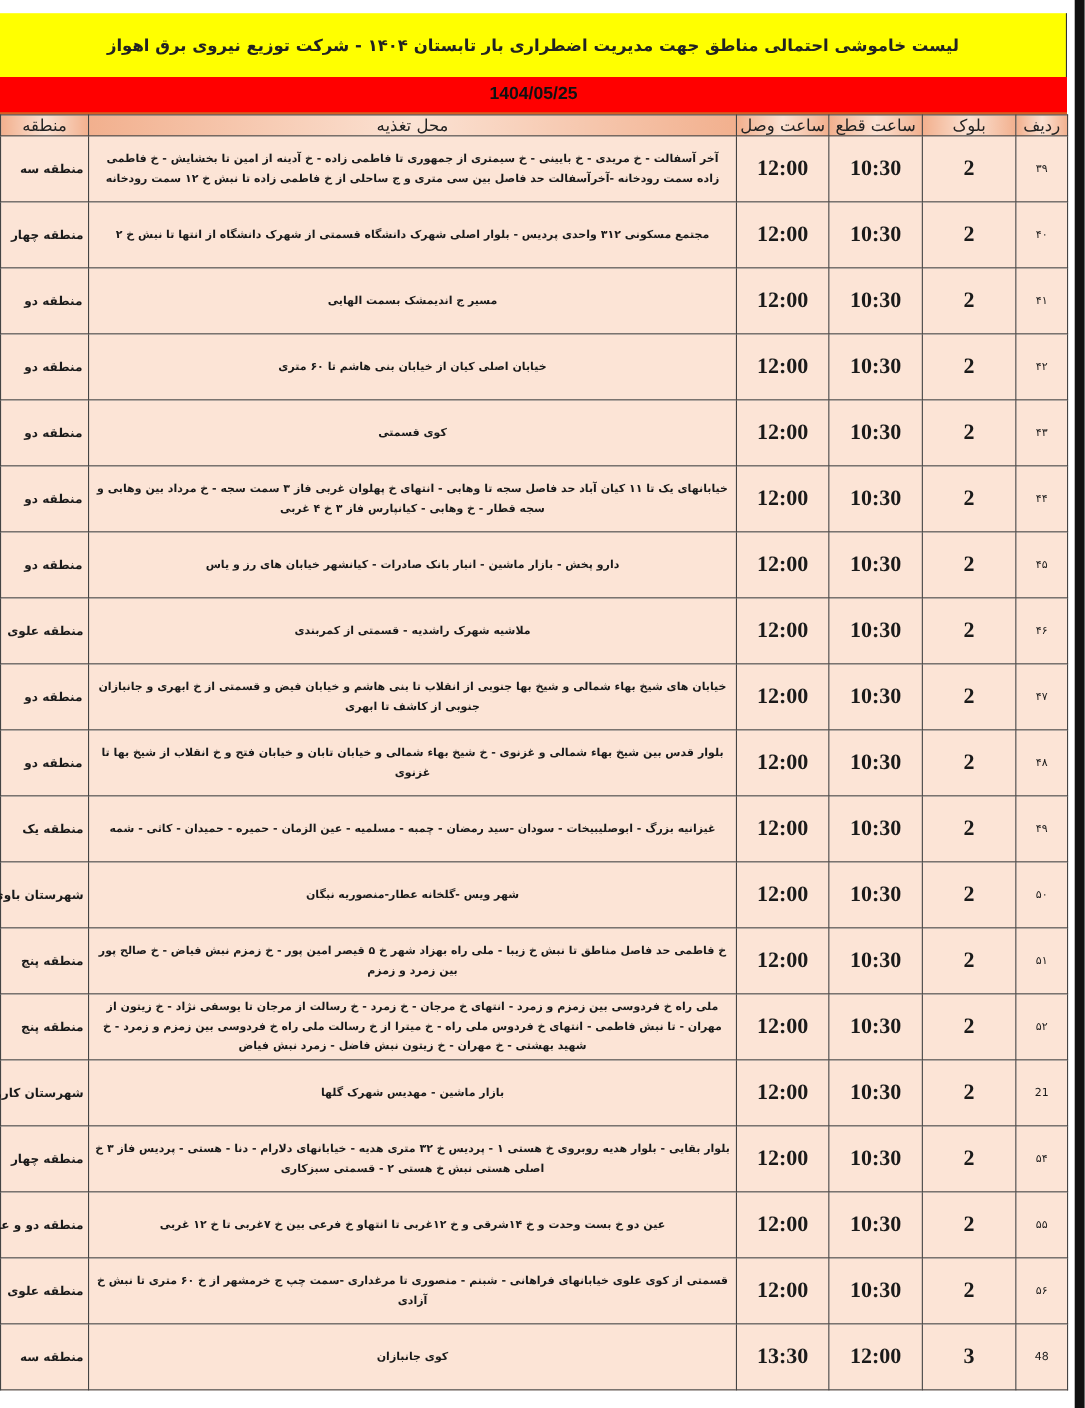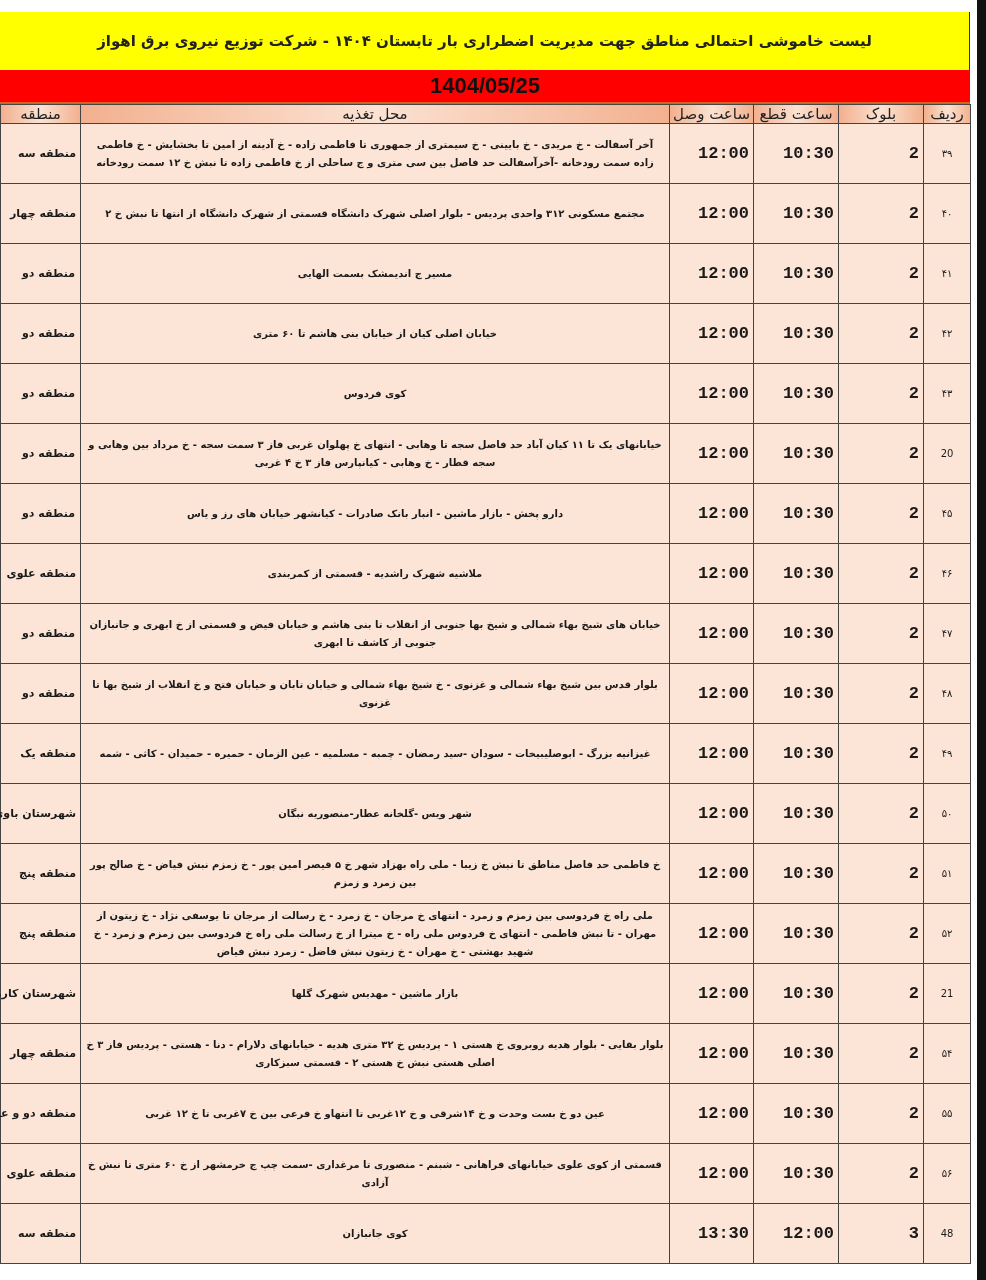--- a/index.html
+++ b/index.html
@@ -8,35 +8,35 @@
       font-family: "DejaVu Sans", sans-serif;
     }
     .page { position: absolute; left: 0; top: 12px; width: 970px; }
     .title-band {
       height: 58px; background: #ffff00; display: flex; align-items: center; justify-content: center;
       border-right: 1px solid #333;
       font-size: 15px; font-weight: bold; color: #222; direction: rtl;
     }
     .date-band {
       height: 32px; background: #ff0000; display: flex; align-items: center; justify-content: center;
-      font-family: "Liberation Sans", sans-serif; font-size: 22px; font-weight: bold; color: #111;
+      font-family: "Liberation Sans", sans-serif; font-size: 16px; font-weight: bold; color: #111;
       border-bottom: 2px solid #d86020;
     }
     table { border-collapse: collapse; width: 970px; table-layout: fixed; direction: rtl; }
     th {
       height: 18px; font-size: 15px; font-weight: normal; color: #222;
       background: linear-gradient(to right, #f2b08e, #fbe2d3 50%, #f2b08e);
       border: 1px solid #444; padding: 0;
     }
     td {
       height: 59px; background: #fce4d6; border: 1px solid #444; text-align: center; vertical-align: middle;
       padding: 0 4px; color: #1a1a1a;
     }
     td.feed { font-size: 10px; font-weight: bold; line-height: 18px; }
-    td.time, td.block { font-family: Liberation Mono, monospace; font-size: 17px; font-weight: bold; text-align: right; }
+    td.time, td.block { font-family: Liberation Serif, serif; font-size: 20px; font-weight: bold; }
     td.rownum { font-size: 10px; }
     td.region { font-size: 11px; font-weight: bold; white-space: nowrap; padding-left: 20px; }
     .dark-strip { position: absolute; right: 0; top: 0; width: 9px; height: 1280px; background: #111; }
   </style>
 </head>
 <body>
 
 <div class="page">
   <div class="title-band">لیست خاموشی احتمالی مناطق جهت مدیریت اضطراری بار تابستان ۱۴۰۴ - شرکت توزیع نیروی برق اهواز</div>
   <div class="date-band">1404/05/25</div>
@@ -90,25 +90,25 @@
           <td class="time">10:30</td>
           <td class="time">12:00</td>
           <td class="feed">خیابان اصلی کیان از خیابان بنی هاشم تا ۶۰ متری</td>
           <td class="region">منطقه دو</td>
         </tr>
         <tr>
           <td class="rownum">۴۳</td>
           <td class="block">2</td>
           <td class="time">10:30</td>
           <td class="time">12:00</td>
-          <td class="feed">کوی فردوس</td>
-          <td class="region">منطقه دو</td>
-        </tr>
-        <tr>
-          <td class="rownum">20</td>
+          <td class="feed">کوی قسمتی</td>
+          <td class="region">منطقه دو</td>
+        </tr>
+        <tr>
+          <td class="rownum">۴۴</td>
           <td class="block">2</td>
           <td class="time">10:30</td>
           <td class="time">12:00</td>
           <td class="feed">خیابانهای یک تا ۱۱ کیان آباد حد فاصل سجه تا وهابی - انتهای خ پهلوان غربی فاز ۳ سمت سجه - خ مرداد بین وهابی و سجه قطار - خ وهابی - کیانپارس فاز ۳ خ ۴ غربی</td>
           <td class="region">منطقه دو</td>
         </tr>
         <tr>
           <td class="rownum">۴۵</td>
           <td class="block">2</td>
           <td class="time">10:30</td>

